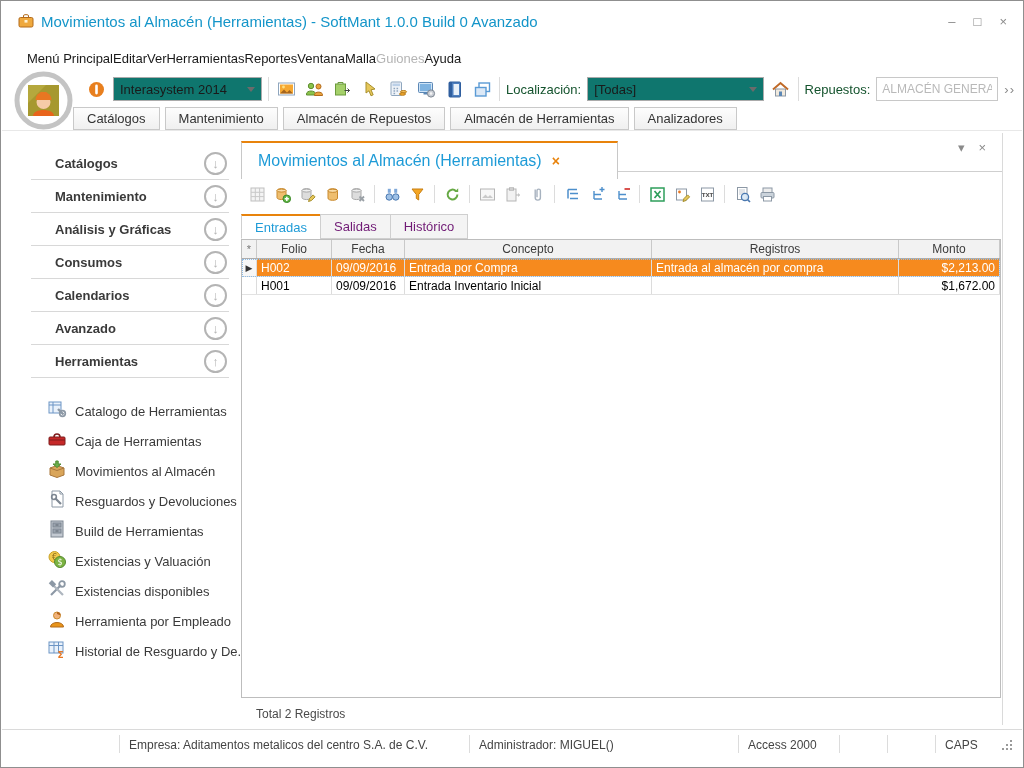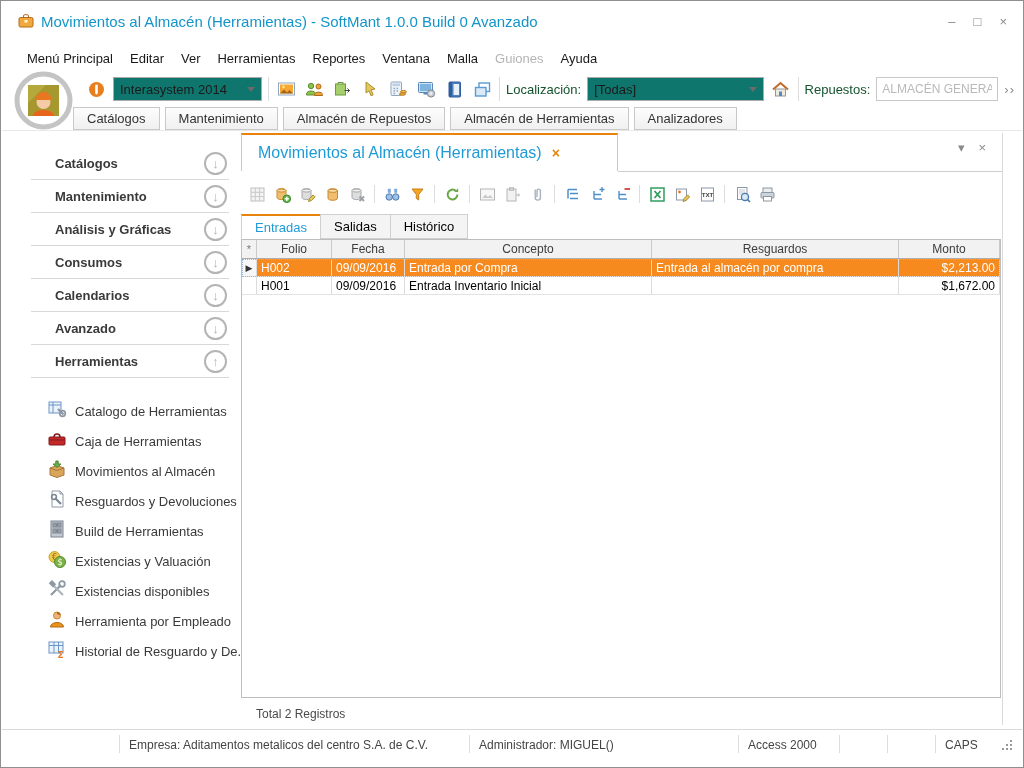--- a/index.html
+++ b/index.html
@@ -9,21 +9,21 @@
   .window { position:absolute; inset:0; border:1px solid #8F8F8F; background:#fff; }
 
   
   .titlebar { position:absolute; top:0; left:0; right:0; height:40px; background:#fff; }
   .app-icon { position:absolute; left:17px; top:12px; width:16px; height:16px; }
   .win-title { position:absolute; left:40px; top:12px; font-size:15px; color:#1495C9; white-space:nowrap; }
   .win-controls { position:absolute; right:16px; top:14px; display:flex; gap:18px; color:#8A8A8A; font-size:13px; }
   .win-controls span { cursor:default; line-height:14px; }
 
   
-  .menubar { position:absolute; top:50px; left:26px; display:flex; gap:17px; font-size:13px; color:#1A1A1A; }
+  .menubar { position:absolute; top:50px; left:26px; display:flex; font-size:13px; color:#1A1A1A; }
   .menubar .disabled { color:#B4B4B4; }
 
   
   .toolbar { position:absolute; top:74px; left:84px; right:8px; height:28px; display:flex; align-items:center; gap:6px; }
   .avatar { position:absolute; left:13px; top:70px; width:59px; height:59px; z-index:6; }
   .vsep { width:1px; height:24px; background:#DCDCDC; flex:0 0 1px; }
   .combo { height:24px; border:1px solid #ABABAB; background:#0f766e; display:flex; align-items:center; padding:0 6px; font-size:13px; color:#1A1A1A; }
   .combo .arr { margin-left:auto; width:0; height:0; border-left:4px solid transparent; border-right:4px solid transparent; border-top:5px solid #6B6B6B; }
   .combo-status { width:172px; }
   .combo-loc { width:204px;gap:44px; }
@@ -42,31 +42,31 @@
   .side-group { height:33px; display:flex; align-items:center; justify-content:space-between; border-bottom:1px solid #D8D8D8; padding:0 2px 0 24px; }
   .side-group .glabel { font-size:13px; font-weight:bold; color:#3A3A3A; }
   .circle-btn { width:23px; height:23px; border-radius:50%; border:2px solid #B4B4B4; color:#B4B4B4; display:flex; align-items:center; justify-content:center; font-size:13px; font-weight:bold; background:#fff; }
   .side-items { margin-top:11px; }
   .side-item { height:30px; display:flex; align-items:flex-end; gap:8px; padding-left:16px; }
   .side-item .ilabel { font-size:13px; color:#3A3A3A; white-space:nowrap; }
   .side-item svg { flex:0 0 auto; }
 
   
   .document { position:absolute; left:240px; top:132px; width:762px; height:592px; border-right:1px solid #DADADA; }
-  .doc-tab { position:absolute; top:0; left:0; width:377px; height:38px; background:#fff; border:1px solid #C8C8C8; border-bottom:none; border-top:2px solid #E8830C; display:flex; align-items:center; padding:0 16px; gap:10px; }
+  .doc-tab { position:absolute; top:8px; left:0; width:377px; height:38px; background:#fff; border:1px solid #C8C8C8; border-bottom:none; border-top:2px solid #E8830C; display:flex; align-items:center; padding:0 16px; gap:10px; }
   .doc-tab .dtitle { font-size:16px; color:#1E9BD7; white-space:nowrap; }
   .doc-tab .dclose { color:#E8830C; font-weight:bold; font-size:14px; }
   .doc-hline { position:absolute; top:38px; left:377px; right:0; border-top:1px solid #CFCFCF; }
   .doc-controls { position:absolute; top:7px; right:16px; display:flex; gap:14px; color:#8A8A8A; font-size:13px; }
   .doc-toolbar { position:absolute; top:48px; left:6px; height:26px; display:flex; align-items:center; gap:5px; }
   .doc-toolbar .vsep { height:18px; margin:0 2px; }
   .dbtn { width:20px; height:20px; display:flex; align-items:center; justify-content:center; flex:0 0 auto; }
 
   .subtabs { position:absolute; top:81px; left:0; display:flex; }
-  .stab { height:25px; padding:0 13px; display:flex; align-items:center; font-size:13px; border:1px solid #CFCFCF; background:#F4F4F4; color:#000000; margin-right:-1px; }
+  .stab { height:25px; padding:0 13px; display:flex; align-items:center; font-size:13px; border:1px solid #CFCFCF; background:#F4F4F4; color:#701a75; margin-right:-1px; }
   .stab.active { background:#fff; color:#1E9BD7; border-top:2px solid #E8830C; border-bottom:1px solid #fff; }
 
   
   .grid { position:absolute; top:106px; left:0; width:760px; height:459px; border:1px solid #BDBDBD; background:#fff; font-size:12px; }
   .grow { display:flex; height:18px; border-bottom:1px solid #E2E2E2; }
   .grow.header { height:19px; background:#F2F2F2; border-bottom:1px solid #ADADAD; color:#3C3C3C; }
   .gcell { border-right:1px solid #DCDCDC; padding:1px 4px; overflow:hidden; white-space:nowrap; display:flex; align-items:center; }
   .header .gcell { justify-content:center; border-right:1px solid #C9C9C9; }
   .c0 { width:15px; flex:0 0 15px; justify-content:center; padding:0; }
   .c1 { width:75px; flex:0 0 75px; }
@@ -491,21 +491,21 @@
       <span class="stab">Salidas</span>
       <span class="stab">Histórico</span>
     </div>
 
     <div class="grid">
       <div class="grow header">
         <span class="gcell c0 sel-header">*</span>
         <span class="gcell c1">Folio</span>
         <span class="gcell c2">Fecha</span>
         <span class="gcell c3">Concepto</span>
-        <span class="gcell c4">Resguardos</span>
+        <span class="gcell c4">Registros</span>
         <span class="gcell c5">Monto</span>
       </div>
       <div class="grow selected">
         <span class="gcell c0 row-marker">▶</span>
         <span class="gcell c1">H002</span>
         <span class="gcell c2">09/09/2016</span>
         <span class="gcell c3">Entrada por Compra</span>
         <span class="gcell c4">Entrada al almacén por compra</span>
         <span class="gcell c5">$2,213.00</span>
       </div>

